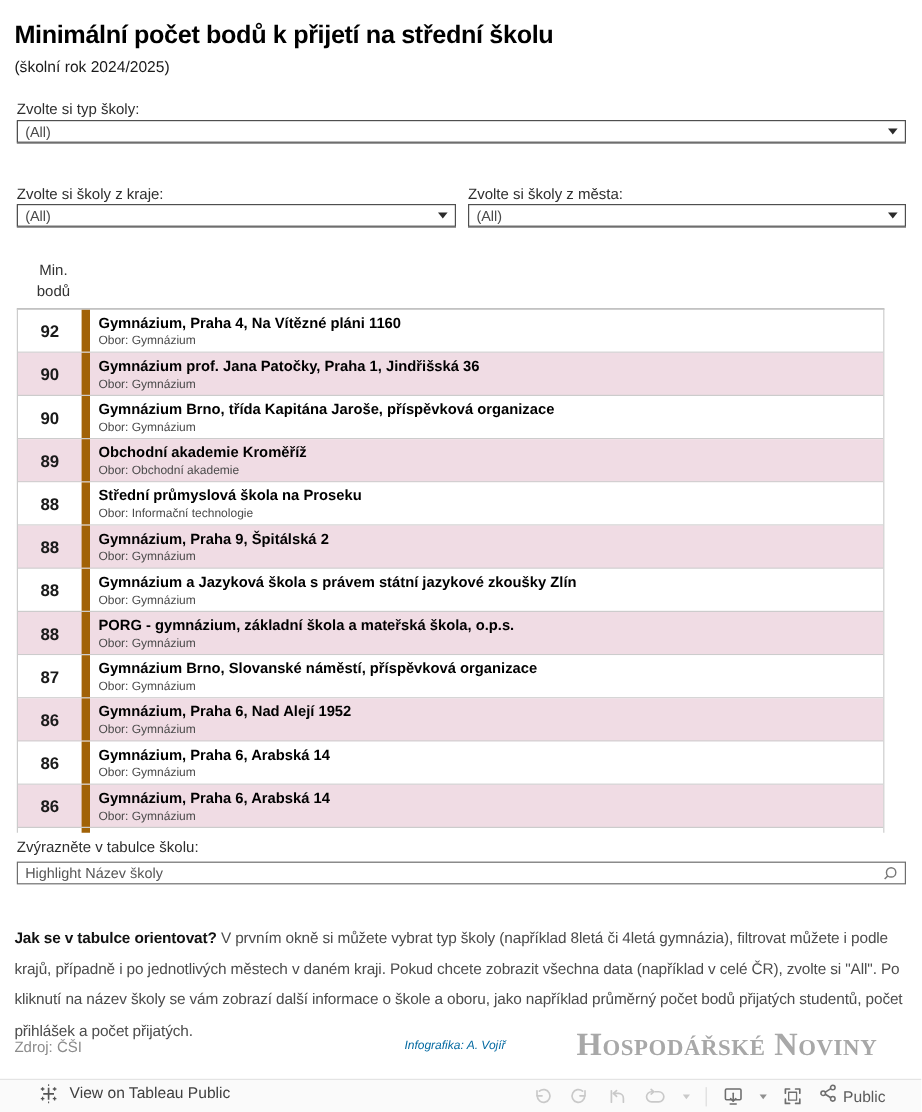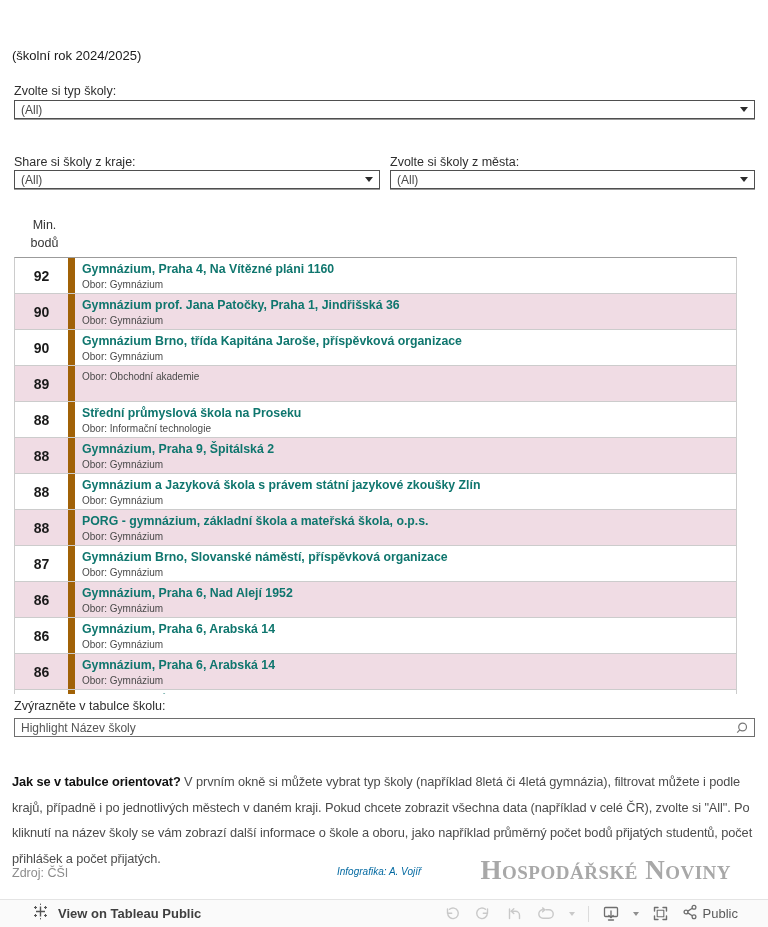--- a/index.html
+++ b/index.html
@@ -30,21 +30,21 @@
   .thead{position:absolute;left:14px;top:216px;width:61px;text-align:center;
          font-size:12.5px;line-height:18px;color:#333;}
   .table-wrap{position:absolute;left:14px;top:257px;width:723px;height:437px;overflow:hidden;
               border-top:1px solid #9b9b9b;border-left:1px solid #ccc;border-right:1px solid #ccc;
               box-sizing:border-box;background:#fff;}
   .row{display:flex;height:36px;box-sizing:border-box;border-bottom:1px solid #ccc;background:#fff;cursor:pointer;}
   .row.pink{background:#f0dce4;}
   .score{width:60px;flex:none;border-right:7px solid #a16207;display:flex;align-items:center;
          justify-content:center;font-size:14px;font-weight:bold;color:#1a1a1a;box-sizing:border-box;}
   .info{flex:1;min-width:0;padding:3px 6px 0 7px;overflow:hidden;}
-  .name{font-size:12.3px;font-weight:bold;color:#0f766e;line-height:16px;white-space:nowrap;}
+  .name{font-size:12.3px;font-weight:bold;color:#000000;line-height:16px;white-space:nowrap;}
   .fieldline{font-size:10px;color:#4a4a4a;line-height:16px;white-space:nowrap;}
 
   
   #lbl-highlight{left:14px;top:699px;}
   .searchbox{position:absolute;left:14px;right:13px;top:718px;height:17px;
              border:1px solid #6e6e6e;background:#fff;display:flex;align-items:center;}
   .searchbox input{flex:1;border:none;outline:none;background:transparent;height:26px;
                    font-family:"Liberation Sans",sans-serif;font-size:12px;color:#444;padding:0 4px 0 6px;}
   .searchbox input::placeholder{color:#555;opacity:1;}
   .mag{flex:none;margin-right:5px;display:flex;}
@@ -56,44 +56,45 @@
 
   
   .src{position:absolute;left:12px;top:866px;font-size:12.5px;color:#8c8c8c;}
   .credit{position:absolute;left:337px;top:866px;font-size:10px;color:#0369a1;font-style:italic;}
   .brand{position:absolute;right:37px;top:855px;font-family:"Liberation Serif",serif;
          font-weight:bold;font-variant:small-caps;font-size:27px;color:#a8a8a8;letter-spacing:0.5px;}
 
   
   .toolbar{position:absolute;left:0;right:0;bottom:0;height:27px;background:#fafafa;
            border-top:1px solid #e4e4e4;display:flex;align-items:center;}
-  .tb-left{display:flex;align-items:center;gap:9px;margin-left:32px;cursor:pointer;font-weight:bold;}
+  .tb-left{display:flex;gap:9px;margin-left:32px;cursor:pointer;}
   .tb-left .tb-text{font-size:13px;color:#3f3f3f;}
   .tb-right{margin-left:auto;margin-right:30px;display:flex;align-items:center;gap:13px;}
   .tb-btn{display:flex;align-items:center;cursor:pointer;}
   .tb-sep{width:1px;height:16px;background:#dcdcdc;}
   .tb-caret{width:0;height:0;border-left:3.5px solid transparent;border-right:3.5px solid transparent;}
   .tb-caret.dis{border-top:4.5px solid #c9c9c9;}
   .tb-caret.act{border-top:4.5px solid #8f8f8f;}
   .share-label{font-size:13px;color:#5a5a5a;margin-left:5px;}
 </style>
 </head>
 <body>
 
 <div id="frame">
 
+  <div class="title">Minimální počet bodů k přijetí na střední školu</div>
   <div class="subtitle">(školní rok 2024/2025)</div>
 
   <div class="flabel" id="lbl-type">Zvolte si typ školy:</div>
   <div class="dd" id="dd-type">
     <span>(All)</span>
     <span class="caret"></span>
   </div>
 
-  <div class="flabel" id="lbl-kraj">Share si školy z kraje:</div>
+  <div class="flabel" id="lbl-kraj">Zvolte si školy z kraje:</div>
   <div class="dd" id="dd-kraj">
     <span>(All)</span>
     <span class="caret"></span>
   </div>
 
   <div class="flabel" id="lbl-mesto">Zvolte si školy z města:</div>
   <div class="dd" id="dd-mesto">
     <span>(All)</span>
     <span class="caret"></span>
   </div>
@@ -122,20 +123,21 @@
         <div class="row">
     <div class="score">90</div>
     <div class="info">
       <div class="name">Gymnázium Brno, třída Kapitána Jaroše, příspěvková organizace</div>
       <div class="fieldline">Obor: Gymnázium</div>
     </div>
   </div>
         <div class="row pink">
     <div class="score">89</div>
     <div class="info">
+      <div class="name">Obchodní akademie Kroměříž</div>
       <div class="fieldline">Obor: Obchodní akademie</div>
     </div>
   </div>
         <div class="row">
     <div class="score">88</div>
     <div class="info">
       <div class="name">Střední průmyslová škola na Proseku</div>
       <div class="fieldline">Obor: Informační technologie</div>
     </div>
   </div>

